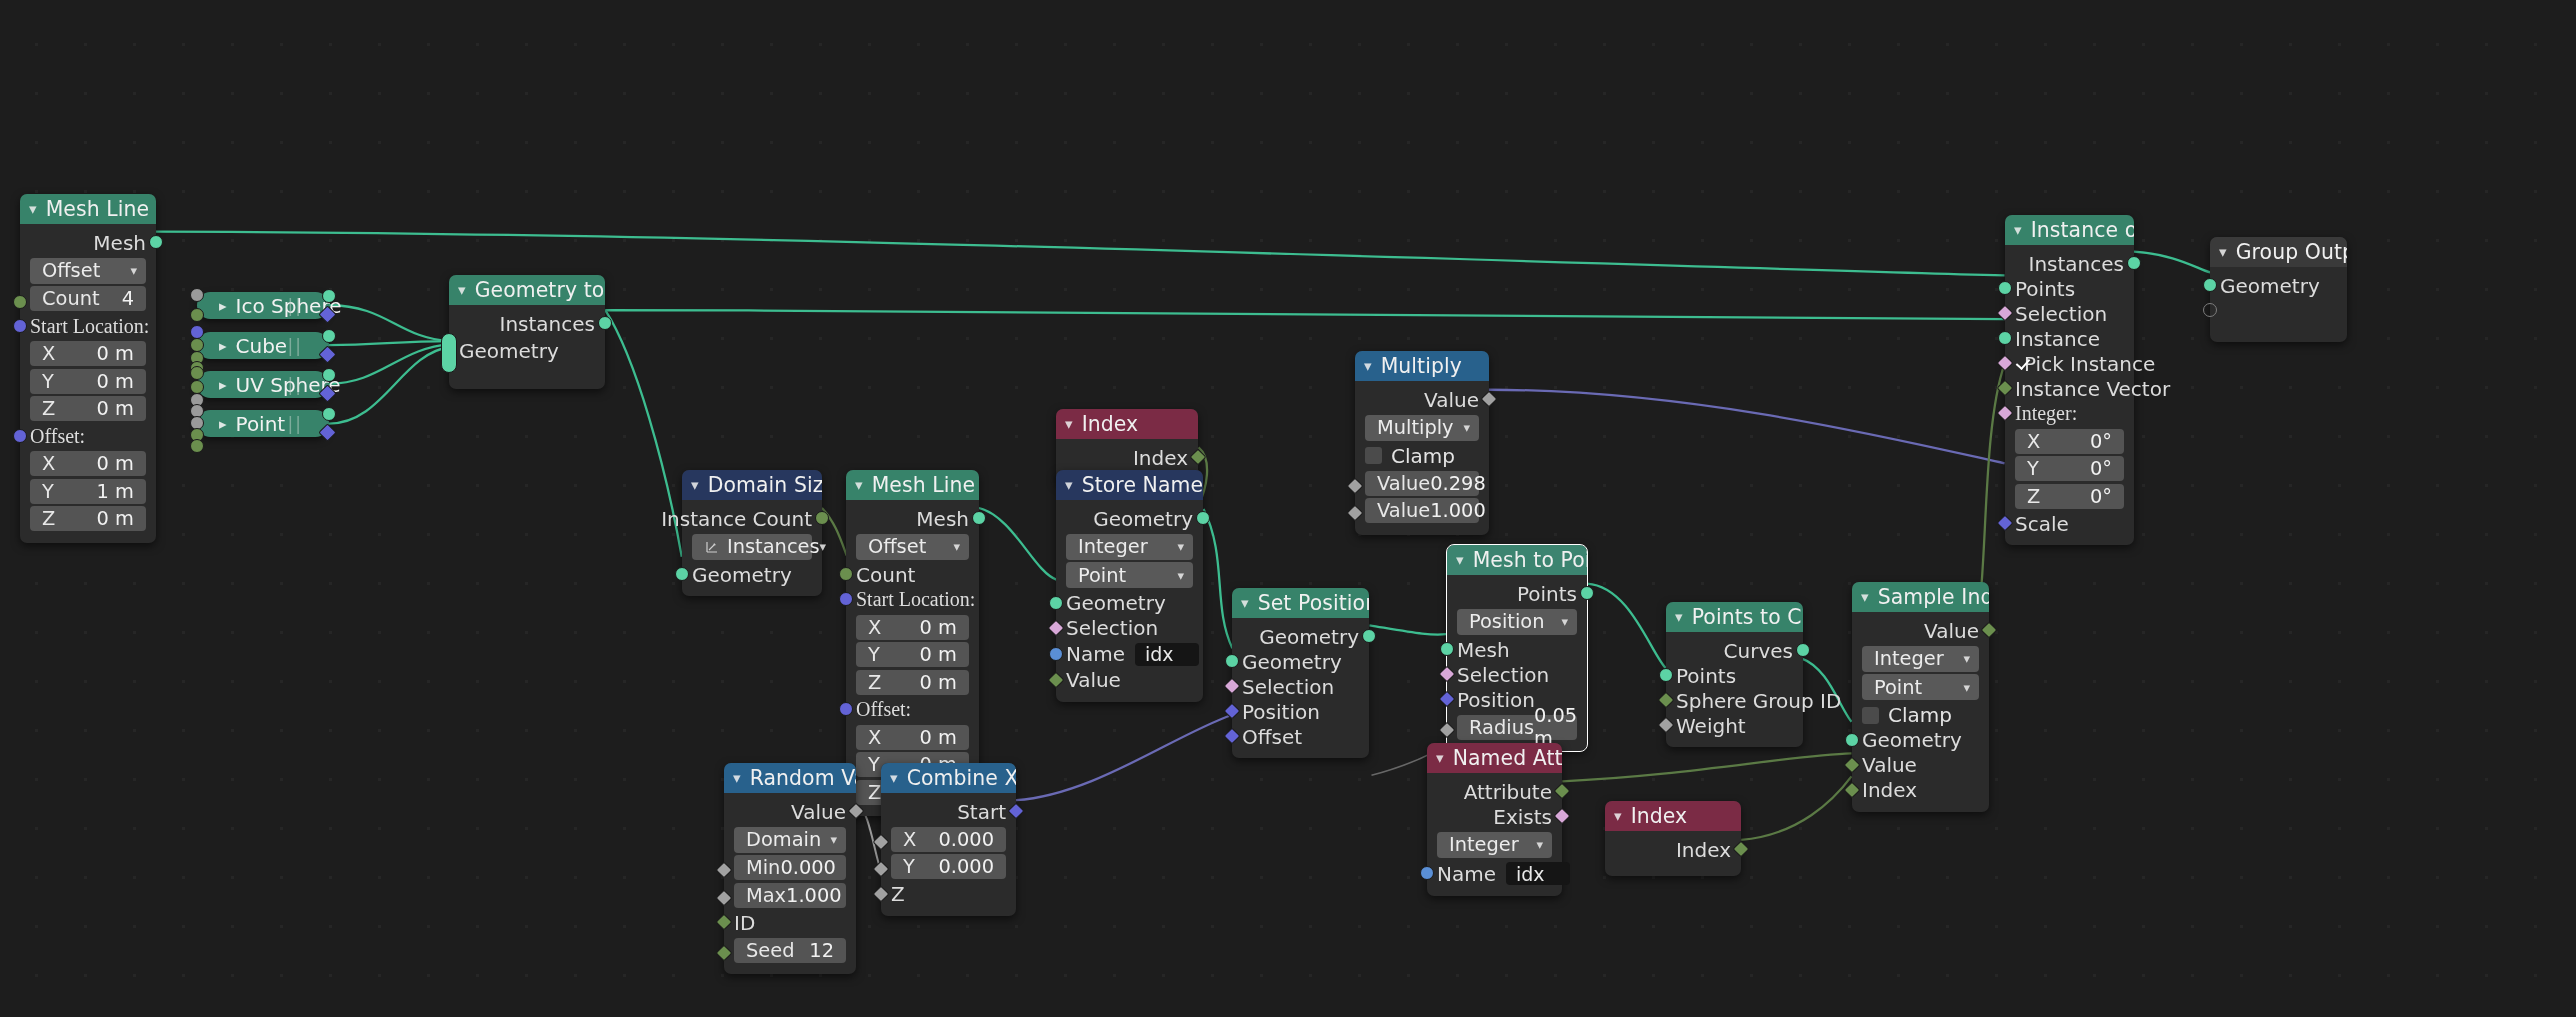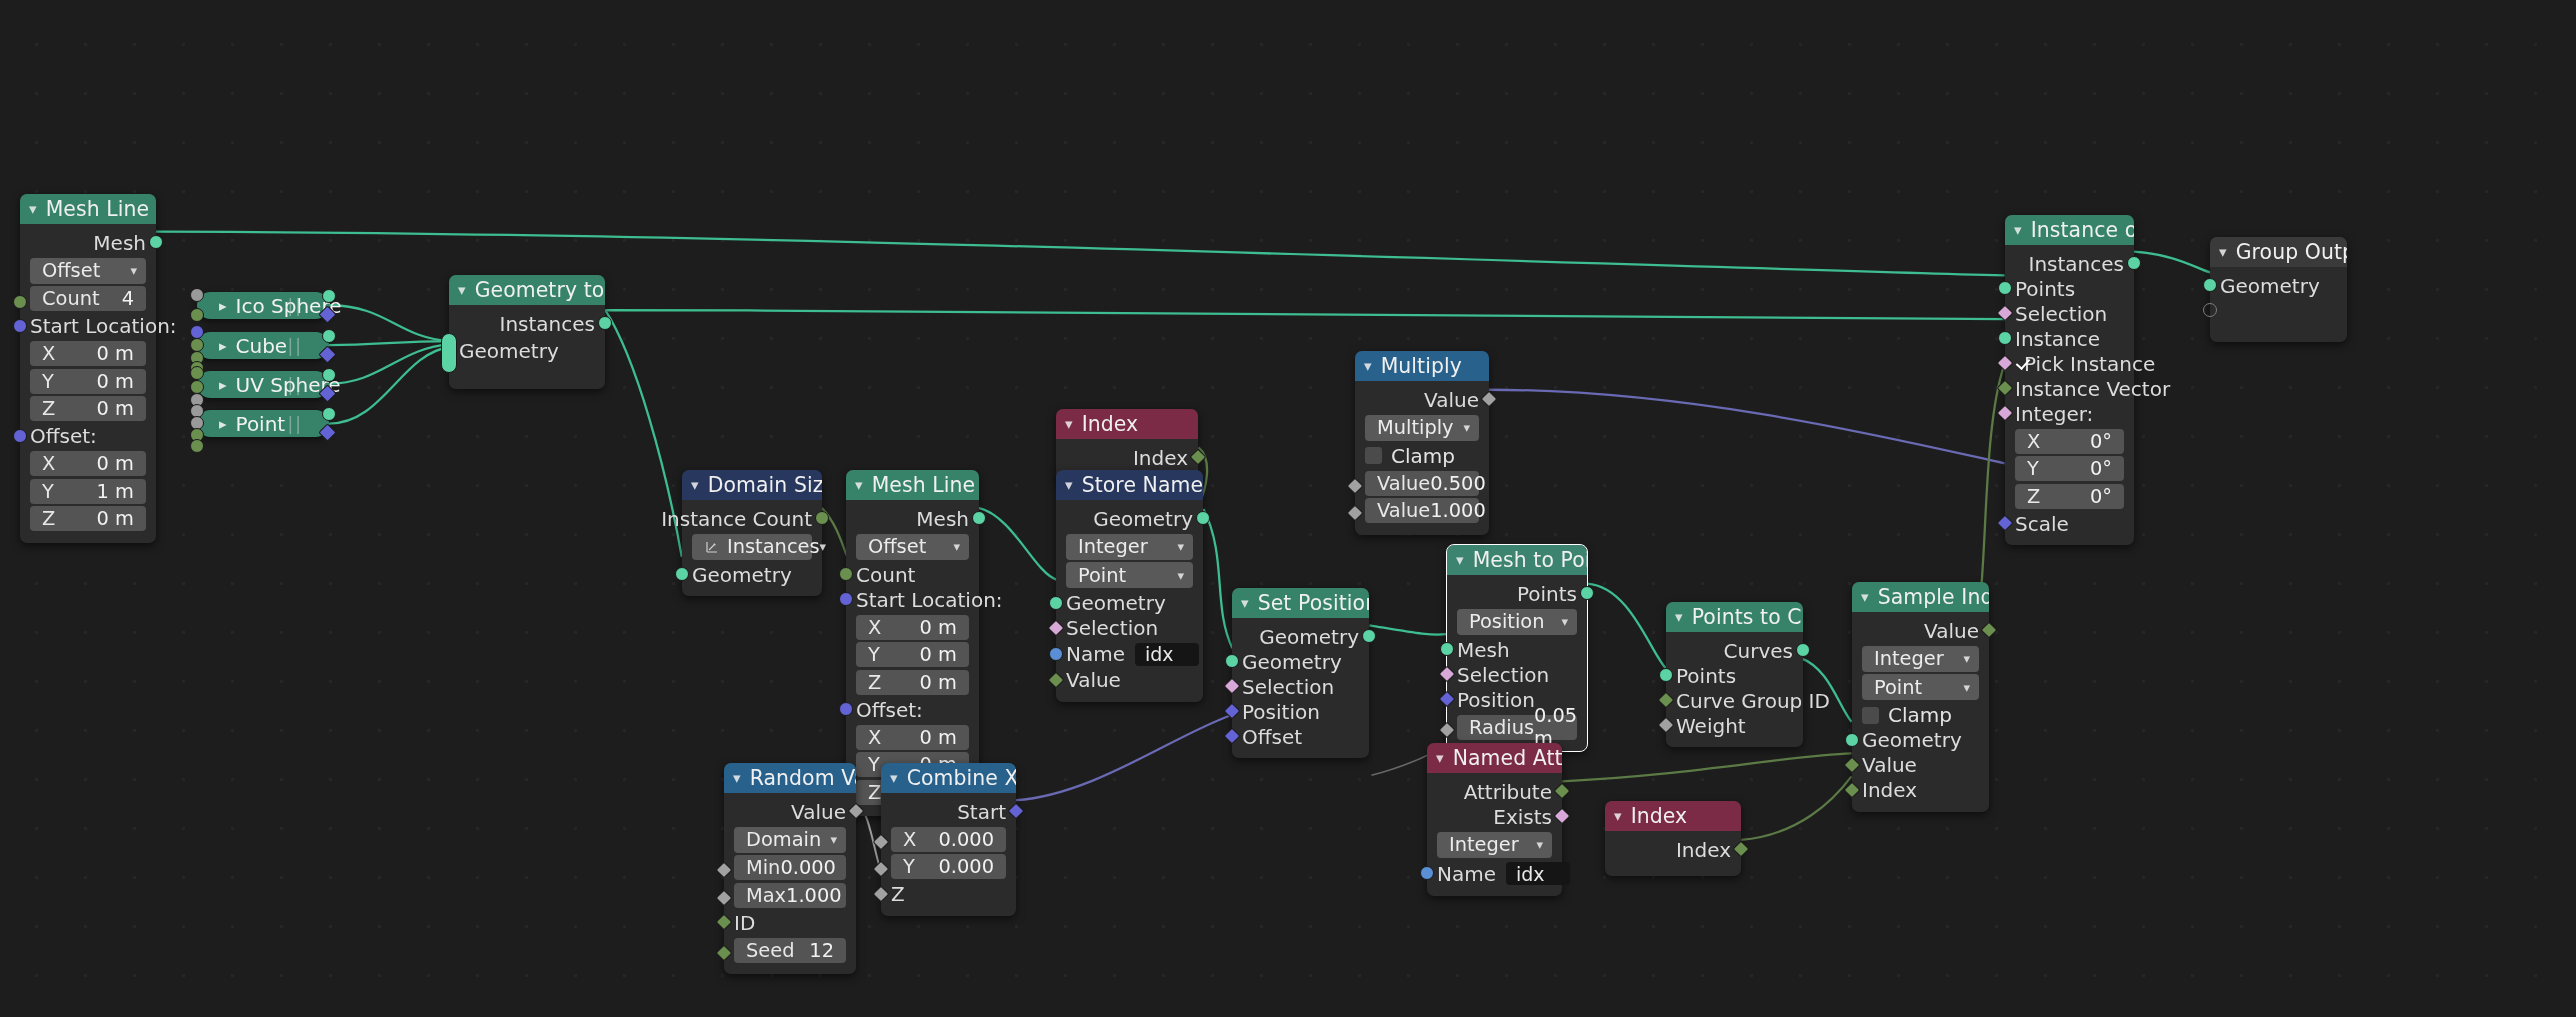--- a/index.html
+++ b/index.html
@@ -56,21 +56,21 @@
   .row {
     position: relative;
     height: 25px;
     display: flex; align-items: center;
     padding: 0 10px;
     font-size: 20px;
     color: #dcdcdc;
     white-space: nowrap;
   }
   .row.out { justify-content: flex-end; }
-  .row.lbl { color:#dddddd; }
+  .row.lbl { color:#dddddd;font-family:Liberation Serif, serif; }
 
   
   .field {
     margin: 2.5px 10px;
     height: 25px;
     background: #545454;
     border-radius: 4px;
     display: flex; align-items: center; justify-content: space-between;
     padding: 0 12px;
     font-size: 19.4px;
@@ -448,21 +448,21 @@
         <span class="caret">▾</span>
       </div>
       <div class="chk">
         <span class="box"></span>
         <span>Clamp</span>
       </div>
       <div style="position:relative;">
         <span class="sk dia l s-flt" style="position:absolute; top:9px;"></span>
         <div class="field">
           <span>Value</span>
-          <span class="v">0.500</span>
+          <span class="v">0.298</span>
         </div>
       </div>
       <div style="position:relative;">
         <span class="sk dia l s-flt" style="position:absolute; top:9px;"></span>
         <div class="field">
           <span>Value</span>
           <span class="v">1.000</span>
         </div>
       </div>
     </div>
@@ -542,21 +542,21 @@
       <div class="row out">
         <span>Curves</span>
         <span class="sk r s-geo" style="top:5px;"></span>
       </div>
       <div class="row">
         <span class="sk l s-geo" style="top:5px;"></span>
         <span>Points</span>
       </div>
       <div class="row">
         <span class="sk dia l s-int" style="top:6px;"></span>
-        <span>Curve Group ID</span>
+        <span>Sphere Group ID</span>
       </div>
       <div class="row">
         <span class="sk dia l s-flt" style="top:6px;"></span>
         <span>Weight</span>
       </div>
     </div>
   </div>
 
   <div class="node" style="left:1852px; top:582px; width:137px;">
     <div class="hdr hdr-geo">

